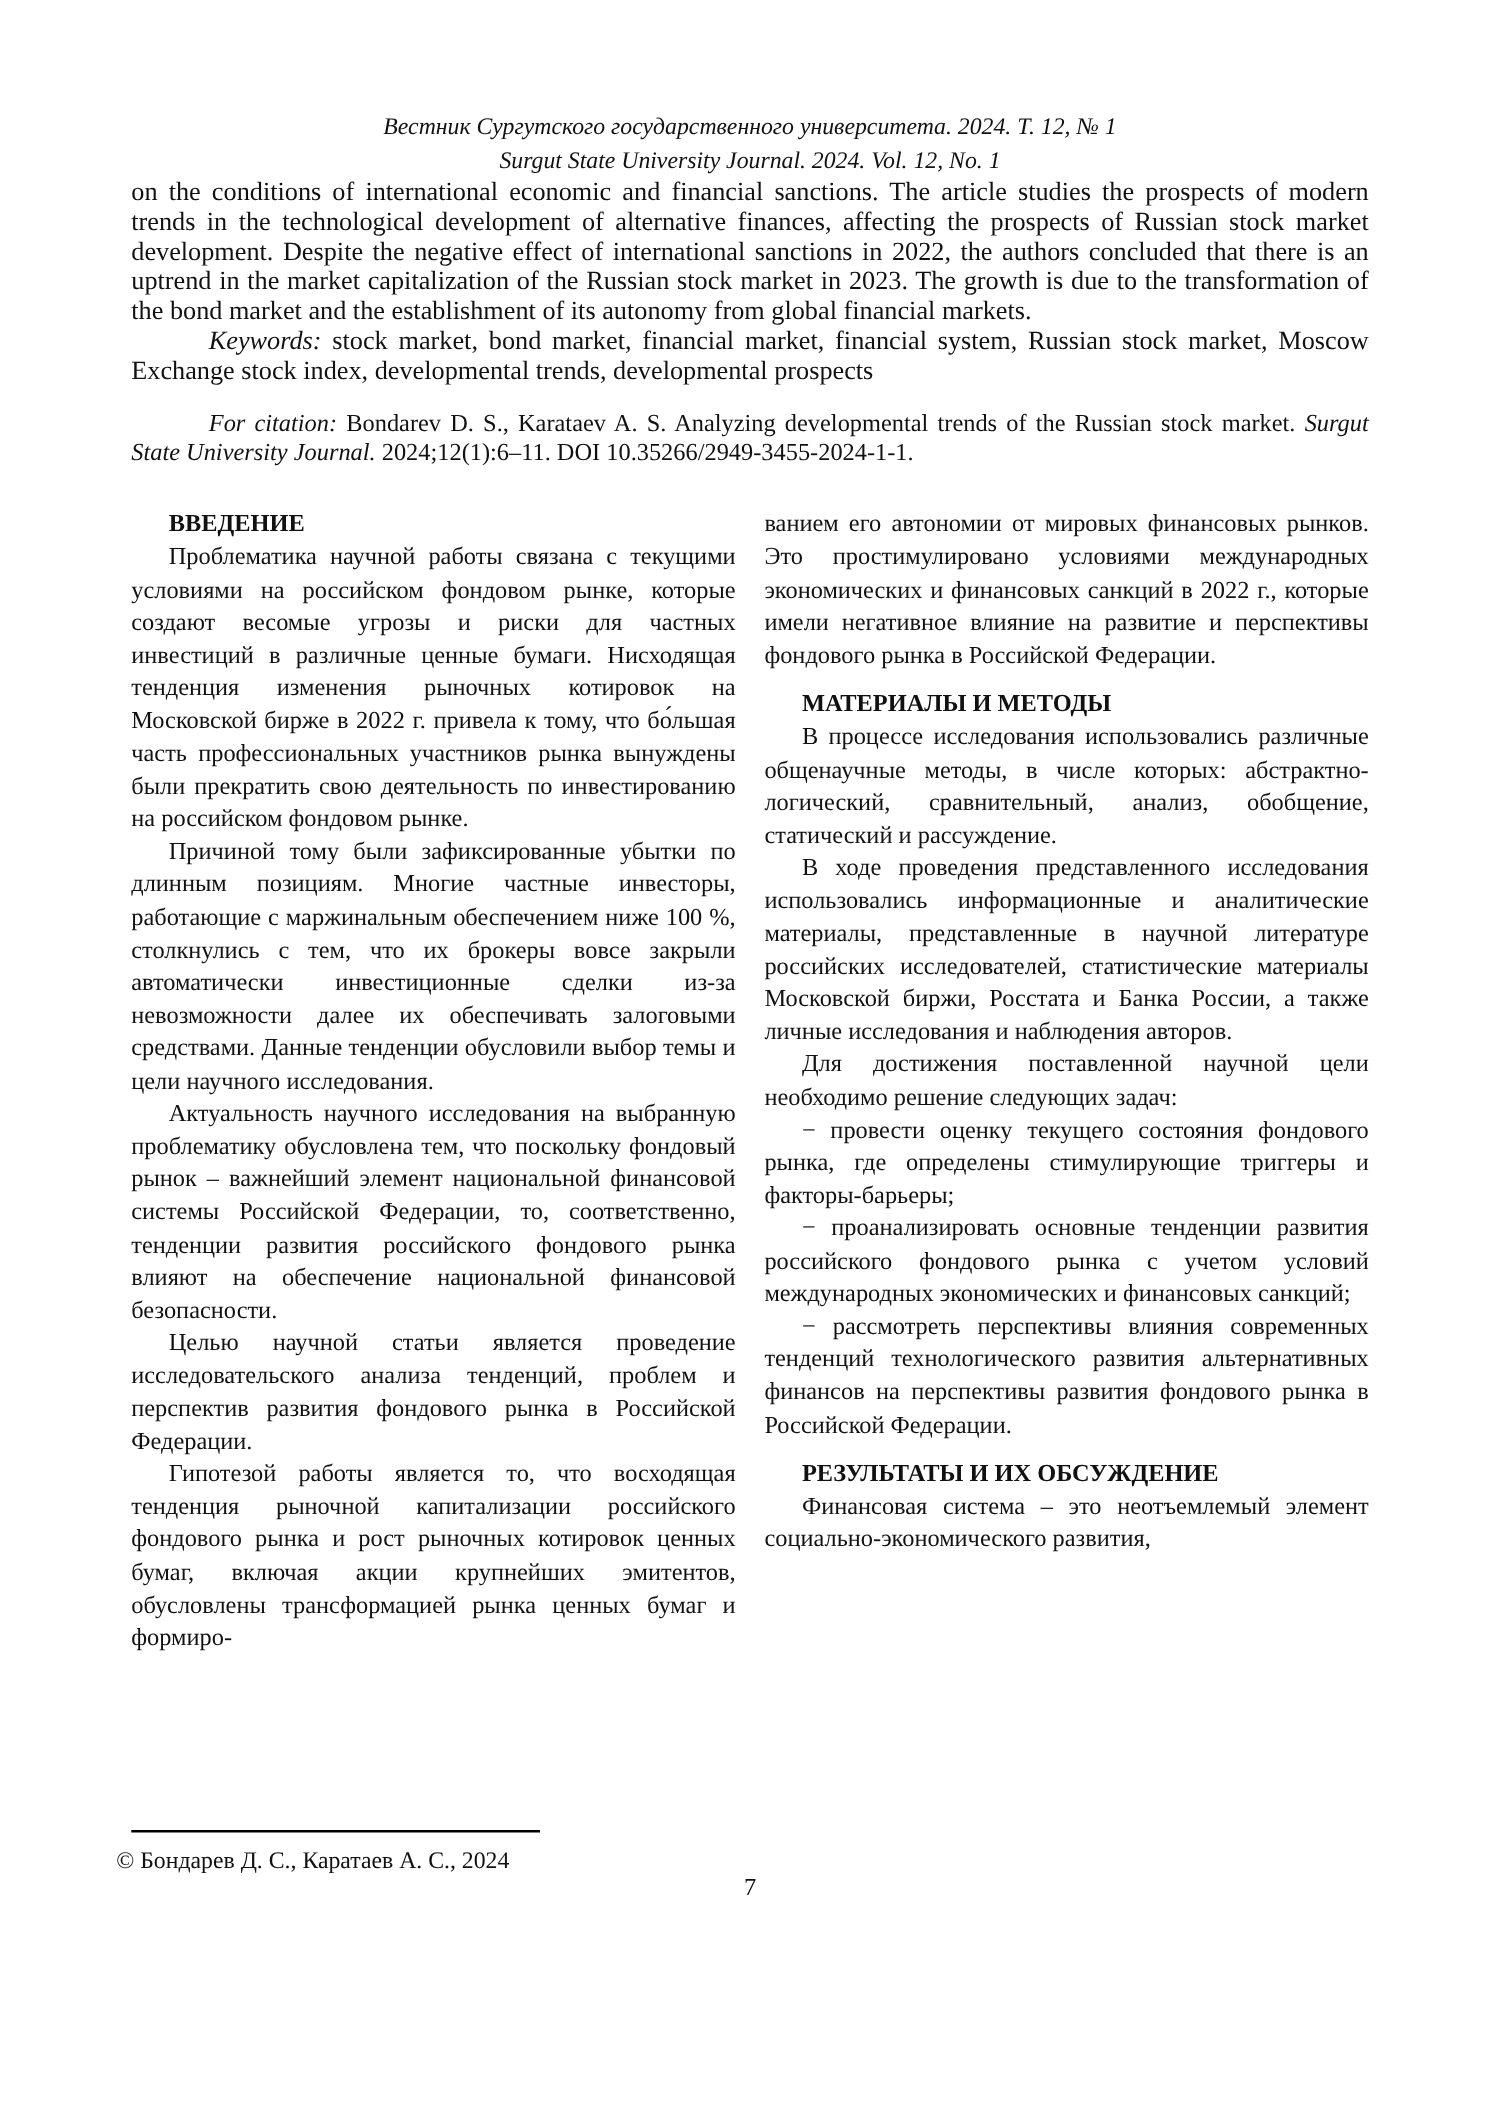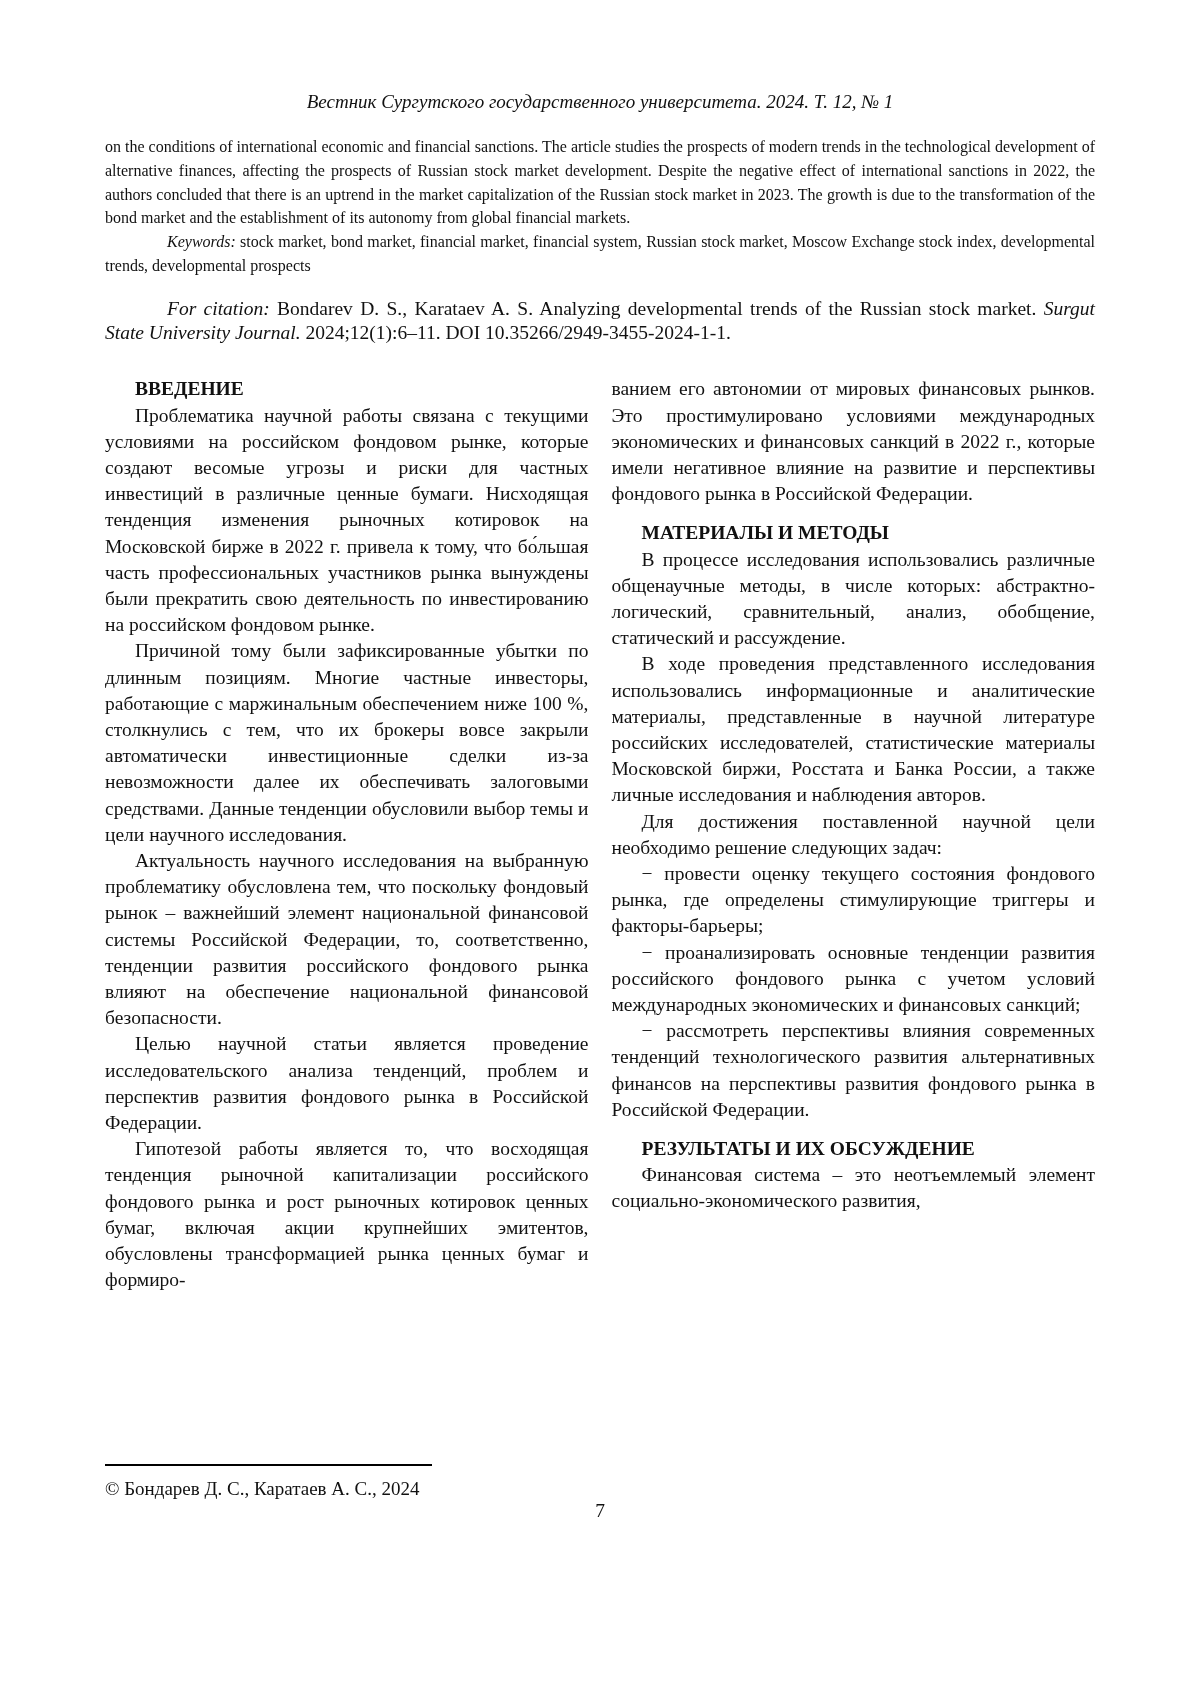--- a/index.html
+++ b/index.html
@@ -18,22 +18,21 @@
     height: 1425px;
     padding: 88px 105px 0 105px;
   }
   .running-head {
     text-align: center;
     font-style: italic;
     font-size: 19px;
     line-height: 27px;
   }
   .abstract {
-    margin-top: 20px;
-    font-size: 16px;
+    font-size: 21px;
     line-height: 23.8px;
     text-align: justify;
   }
   .abstract p { margin: 0; }
   .keywords { text-indent: 62px; }
   .kw-label, .cit-label { font-weight: normal; font-style: italic; }
   .citation {
     margin-top: 19px;
     font-size: 19.5px;
     line-height: 23.8px;
@@ -65,41 +64,42 @@
   .col h2.first { margin-top: 0; }
   .footnote-rule {
     position: absolute;
     left: 105px;
     top: 1464px;
     width: 327px;
     border-top: 2px solid #000000;
   }
   .copyright {
     position: absolute;
-    left: 105px;
+    left: 93px;
     top: 1477px;
     font-size: 19px;
     line-height: 24px;
   }
   .page-number {
     position: absolute;
     left: 0;
     right: 0;
     top: 1500px;
     text-align: center;
     font-size: 19.5px;
   }
 </style>
 </head>
 <body>
 
 <div class="page">
 
   <header class="running-head">
     <div>Вестник Сургутского государственного университета. 2024. Т. 12, № 1</div>
+    <div>Surgut State University Journal. 2024. Vol. 12, No. 1</div>
   </header>
 
   <section class="abstract">
     <p>on the conditions of international economic and financial sanctions. The article studies the prospects of modern trends in the technological development of alternative finances, affecting the prospects of Russian stock market development. Despite the negative effect of international sanctions in 2022, the authors concluded that there is an uptrend in the market capitalization of the Russian stock market in 2023. The growth is due to the transformation of the bond market and the establishment of its autonomy from global financial markets.</p>
     <p class="keywords">
       <span class="kw-label">Keywords:</span>
       <span>stock market, bond market, financial market, financial system, Russian stock market, Moscow Exchange stock index, developmental trends, developmental prospects</span>
     </p>
   </section>
 

